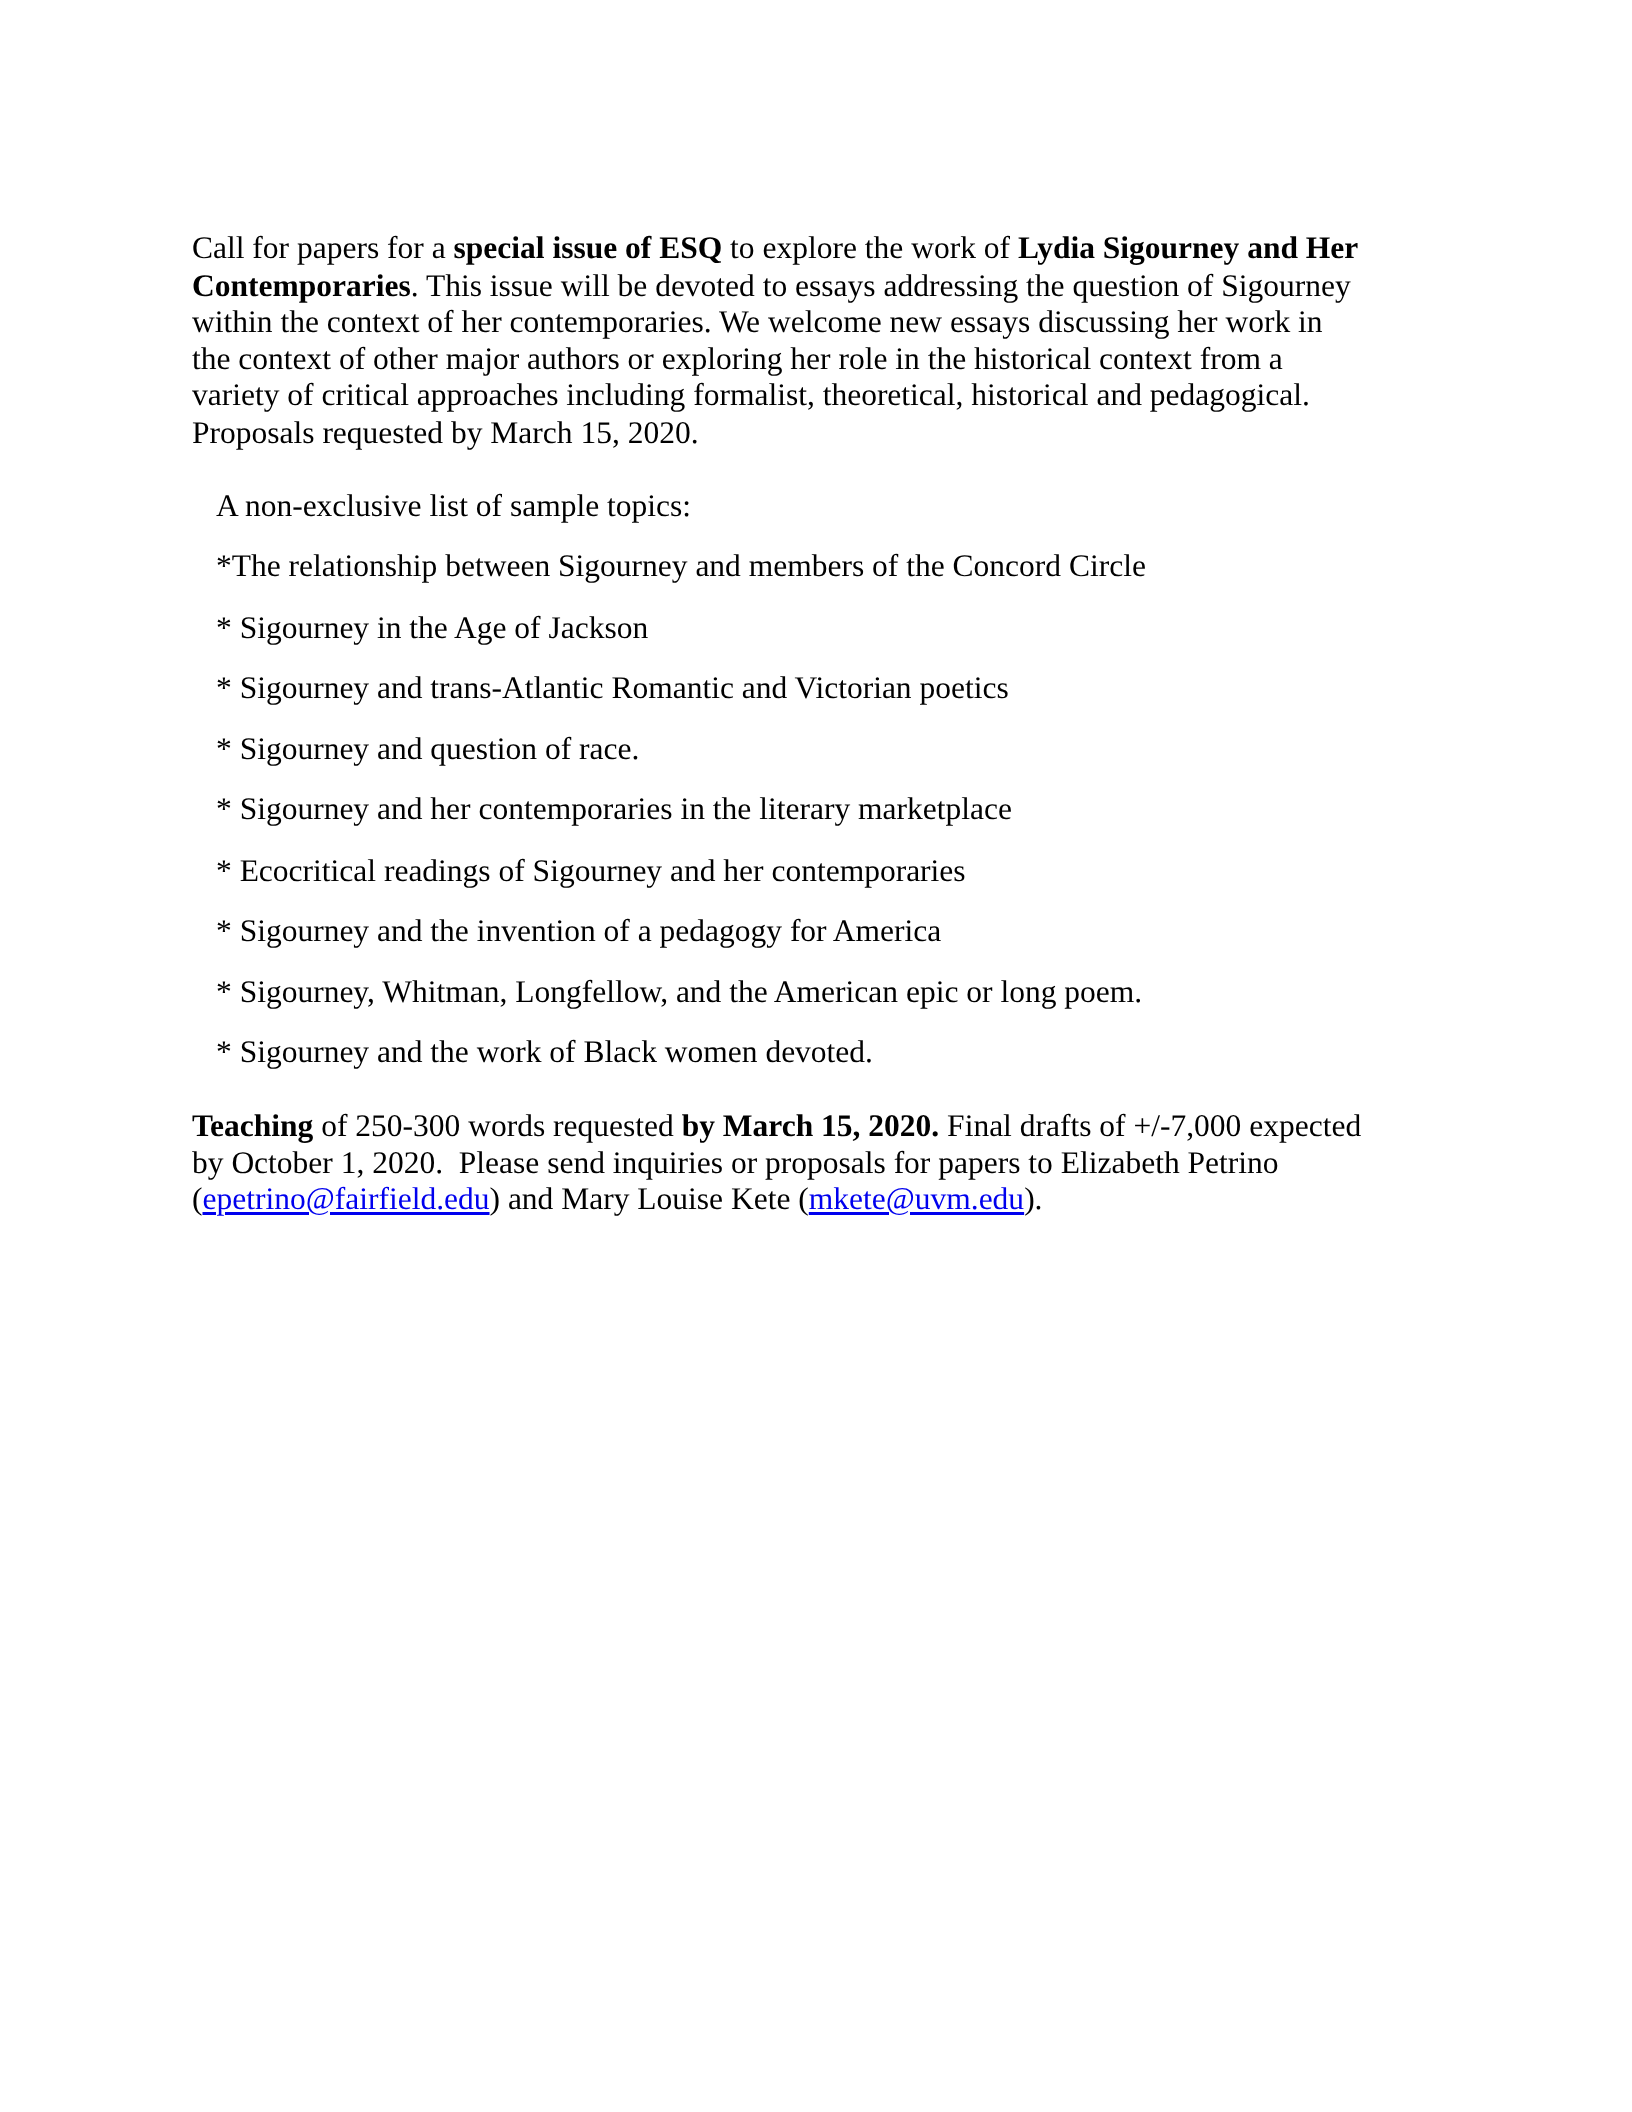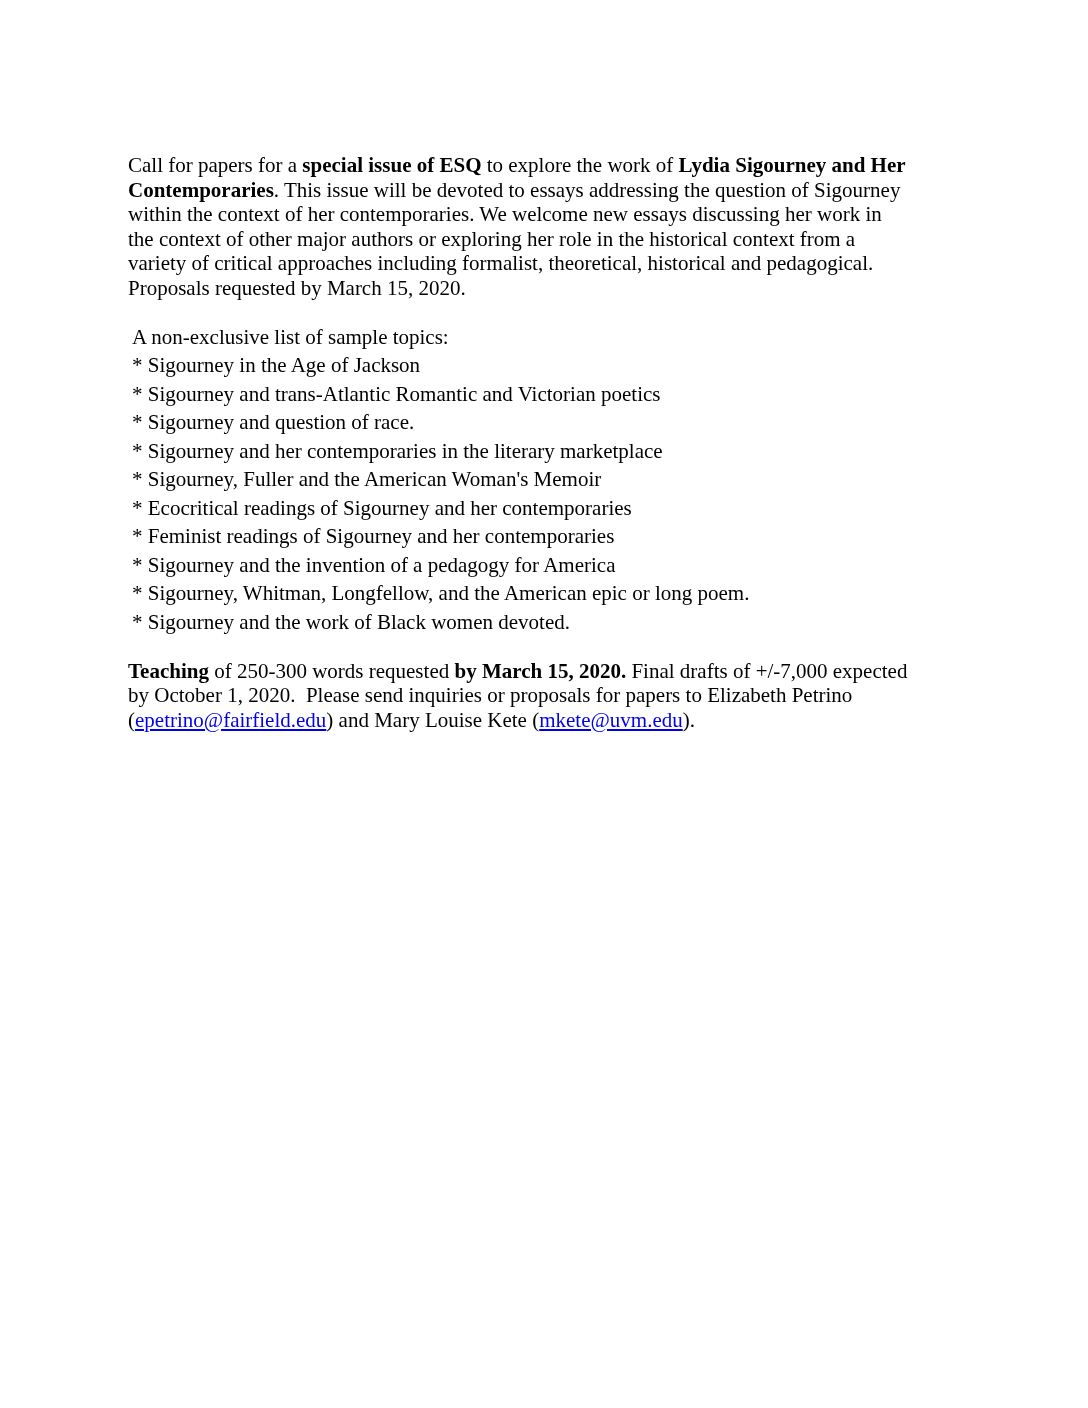--- a/index.html
+++ b/index.html
@@ -21,47 +21,46 @@
     overflow: hidden;
   }
   .para {
     margin: 0 0 24.5px 0;
     white-space: pre-wrap;
   }
   .topics {
     margin: 0 0 24.5px 0;
   }
   .topics-heading, .topic-item {
-    margin: 4px;
+    margin: 16px;
     white-space: pre-wrap;
   }
   b { font-weight: bold; }
   a.email-link {
     color: #0000EE;
     text-decoration: underline;
     cursor: pointer;
     text-align: right;
   }
 </style>
 </head>
 <body>
 
 <div class="page">
 
   <p class="para"><span>Call for papers for a </span><b>special issue of ESQ</b><span> to explore the work of </span><b>Lydia Sigourney and Her Contemporaries</b><span>. This issue will be devoted to essays addressing the question of Sigourney within the context of her contemporaries. We welcome new essays discussing her work in the context of other major authors or exploring her role in the historical context from a variety of critical approaches including formalist, theoretical, historical and pedagogical. Proposals requested by March 15, 2020.</span></p>
 
   <div class="topics">
     <p class="topics-heading">A non-exclusive list of sample topics:</p>
+    <p class="topic-item">*The relationship between Sigourney and members of the Concord Circle</p>
     <p class="topic-item">* Sigourney in the Age of Jackson</p>
     <p class="topic-item">* Sigourney and trans-Atlantic Romantic and Victorian poetics</p>
     <p class="topic-item">* Sigourney and question of race.</p>
     <p class="topic-item">* Sigourney and her contemporaries in the literary marketplace</p>
-    <p class="topic-item">* Sigourney, Fuller and the American Woman's Memoir</p>
     <p class="topic-item">* Ecocritical readings of Sigourney and her contemporaries</p>
-    <p class="topic-item">* Feminist readings of Sigourney and her contemporaries</p>
     <p class="topic-item">* Sigourney and the invention of a pedagogy for America</p>
     <p class="topic-item">* Sigourney, Whitman, Longfellow, and the American epic or long poem.</p>
     <p class="topic-item">* Sigourney and the work of Black women devoted.</p>
   </div>
 
   <p class="para"><b>Teaching</b><span> of 250-300 words requested </span><b>by March 15, 2020.</b><span> Final drafts of +/-7,000 expected by October 1, 2020.  Please send inquiries or proposals for papers to Elizabeth Petrino (</span><a class="email-link">epetrino@fairfield.edu</a><span>) and Mary Louise Kete (</span><a class="email-link">mkete@uvm.edu</a><span>).</span></p>
 
 </div>
 
 </body></html>

